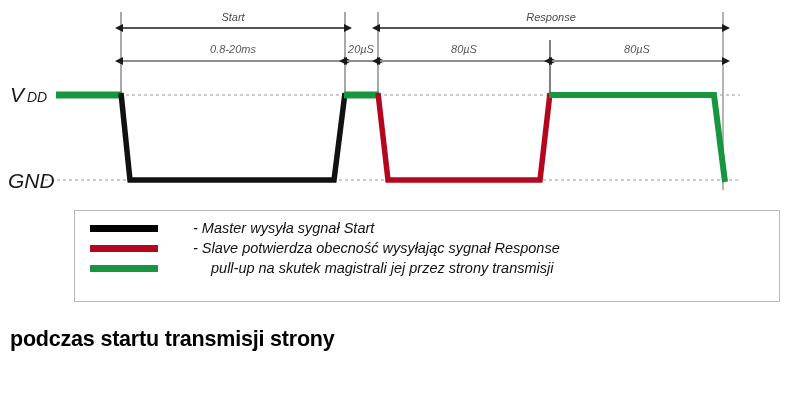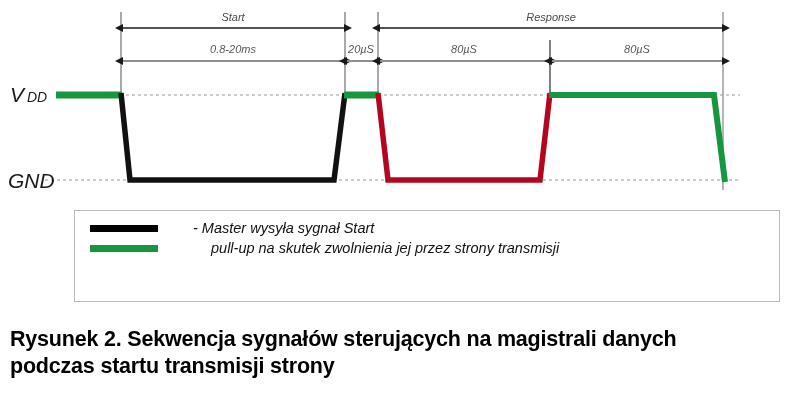--- a/index.html
+++ b/index.html
@@ -212,29 +212,32 @@
   </div>
 
   <div id="legend-box">
     <div class="legend-rows">
 
       <div class="legend-row">
         <div class="legend-swatch" style="background:#000000"></div>
         <div class="legend-text">- Master wysyła sygnał Start</div>
       </div>
 
+      <div class="legend-row">
+        <div class="legend-swatch" style="background:#b5061f"></div>
+        <div class="legend-text">- Slave potwierdza obecność wysyłając sygnał Response</div>
+      </div>
 
       <div class="legend-row">
         <div class="legend-swatch" style="background:#18963f"></div>
         <div>
-          <div class="legend-text-wrap2">pull-up na skutek zwolnienia jej przez strony transmisji</div>
+          <div class="legend-text-wrap2">pull-up na skutek magistrali jej przez strony transmisji</div>
         </div>
       </div>
 
     </div>
   </div>
 
   <div id="caption">
-    <div class="caption-line">Rysunek 2. Sekwencja sygnałów sterujących na magistrali danych</div>
     <div class="caption-line">podczas startu transmisji strony</div>
   </div>
 
 </div>
 
 </body></html>

